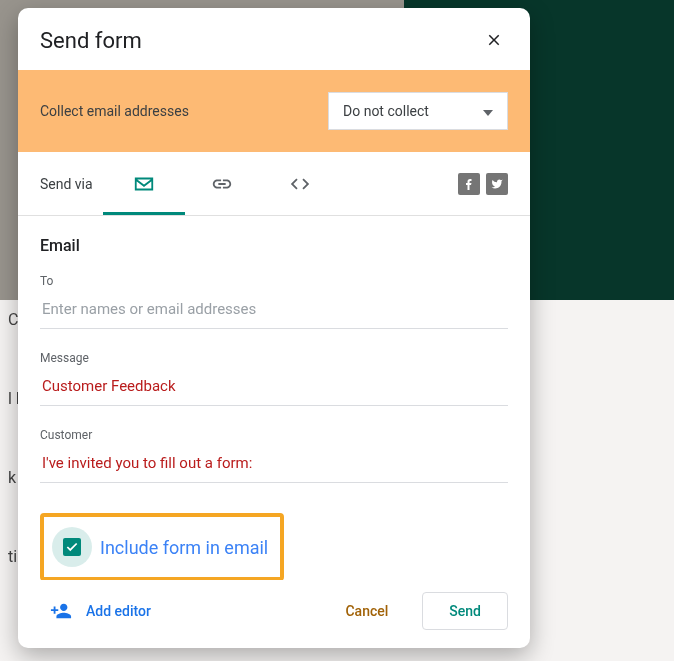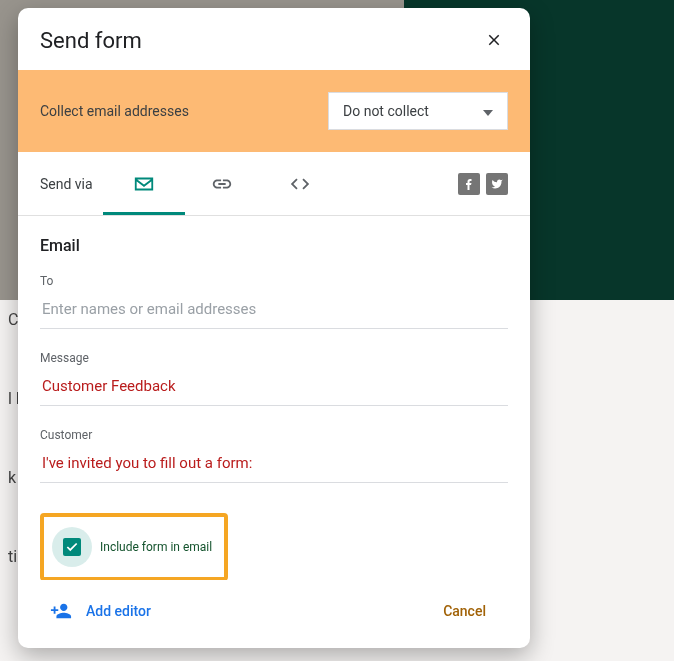--- a/index.html
+++ b/index.html
@@ -196,22 +196,22 @@
     border-radius: 2px;
     display: flex;
     align-items: center;
     justify-content: center;
     color: #fff;
     position: relative;
     z-index: 1;
     cursor: pointer;
   }
   .checkbox-label {
-    font-size: 12px;
-    color: #14532d;
+    font-size: 18px;
+    color: #3b82f6;
   }
   .dialog-footer {
     display: flex;
     align-items: center;
     padding: 12px 22px 18px 22px;
     gap: 12px;
   }
   .add-editor {
     display: flex;
     align-items: center;
@@ -334,15 +334,16 @@
 
   <div class="dialog-footer">
     <div class="add-editor">
       <svg width="22" height="22" viewBox="0 0 24 24">
           <path fill="currentColor" d="M15 12c2.21 0 4-1.79 4-4s-1.79-4-4-4-4 1.79-4 4 1.79 4 4 4m-9-2V7H4v3H1v2h3v3h2v-3h3v-2zm9 4c-2.67 0-8 1.34-8 4v2h16v-2c0-2.66-5.33-4-8-4"></path>
         </svg>
       <span>Add editor</span>
     </div>
     <div class="footer-spacer"></div>
     <button class="btn btn-cancel">Cancel</button>
+    <button class="btn btn-send">Send</button>
   </div>
 
 </div>
 
 </body></html>

